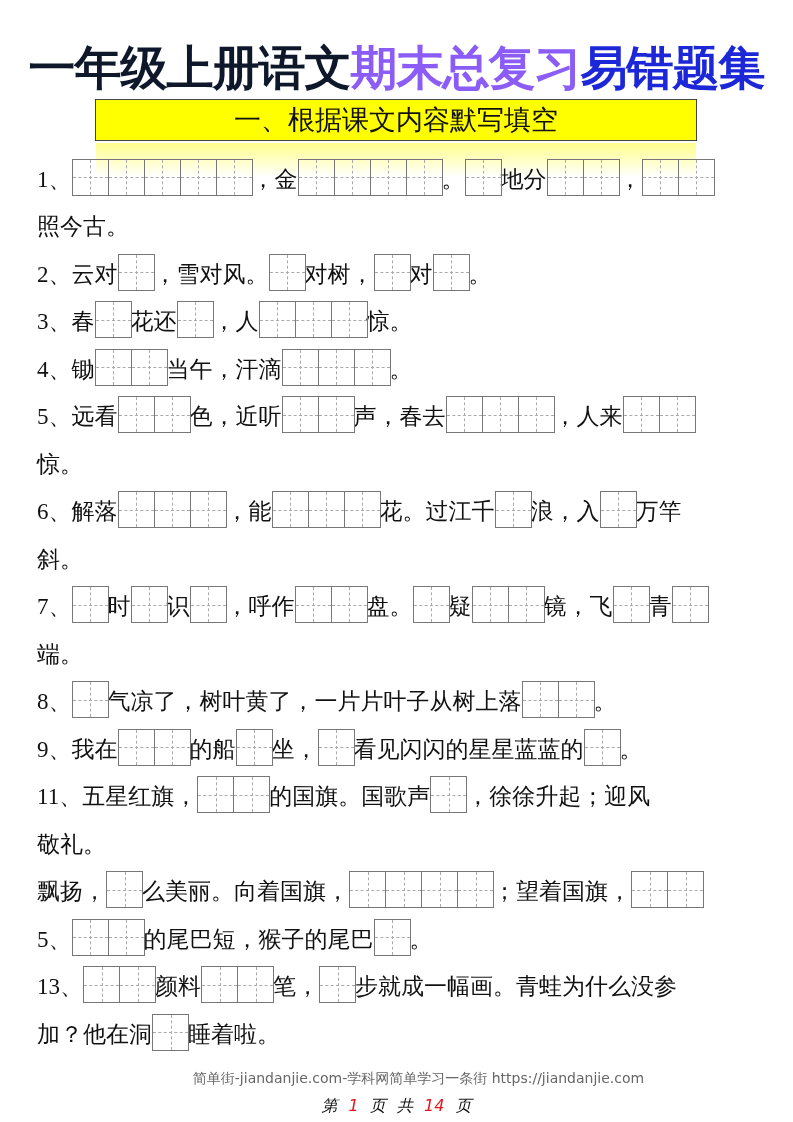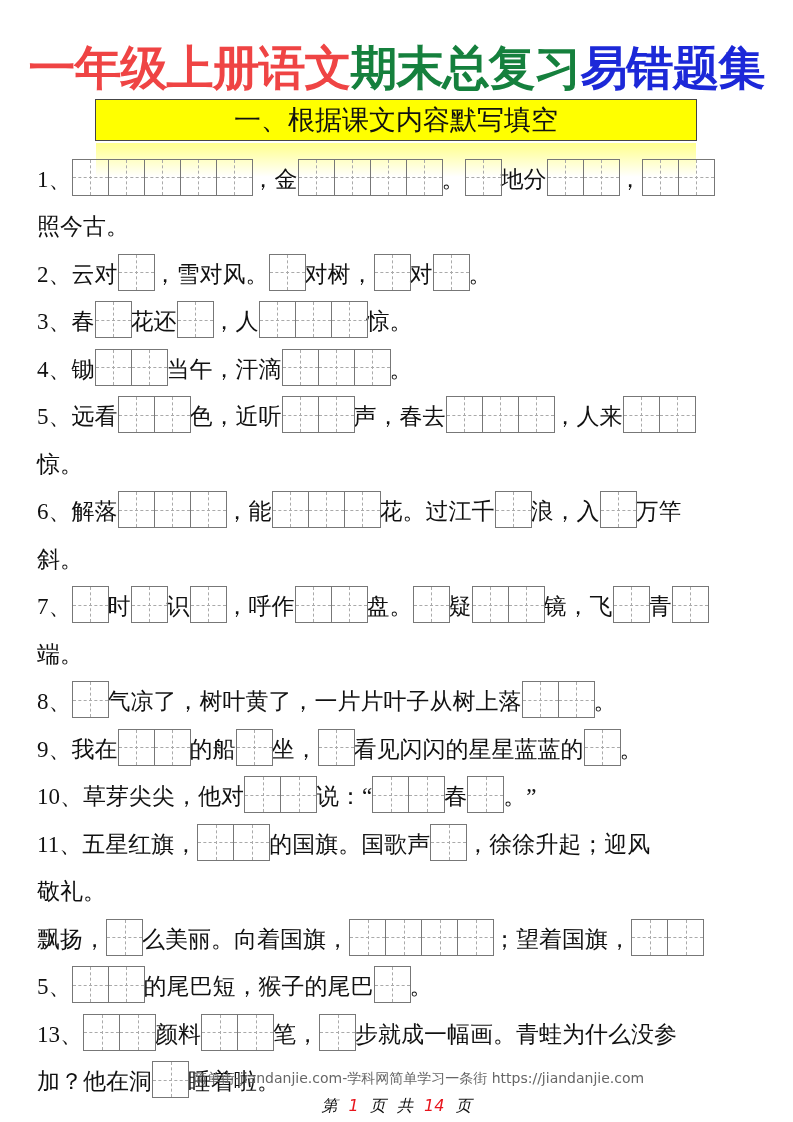--- a/index.html
+++ b/index.html
@@ -6,22 +6,22 @@
   body {
     width: 793px; height: 1122px; background: #ffffff; position: relative; overflow: hidden;
     font-family: "DejaVu Sans", "Liberation Sans", sans-serif;
     color: #111;
   }
   .title {
     position: absolute; left: 0; top: 38px; width: 793px; text-align: center;
     font-size: 47px; font-weight: bold; letter-spacing: -1px; line-height: 60px;
     font-family: "DejaVu Sans", sans-serif;
   }
-  .title .black { color: #ef4444; }
-  .title .red { color: #15803d; }
+  .title .black { color: #0f172a; }
+  .title .red { color: #8b5cf6; }
   .title .blue { color: #1c28d8; margin-top: 28px; }
   .banner {
     position: absolute; left: 95px; top: 99px; width: 602px; height: 42px;
     background: #ffff00; border: 1px solid #444; box-sizing: border-box;
     text-align: center; font-size: 27px; line-height: 40px; color: #111;
   }
   .banner-reflect {
     position: absolute; left: 96px; top: 143px; width: 600px; height: 34px;
     background: linear-gradient(to bottom, rgba(255,255,120,0.85), rgba(255,255,200,0.0));
   }
@@ -173,29 +173,20 @@
     <div class="line"><span class="t">9、</span><span class="t">我在</span><span class="grp">
         <span class="box"></span>
         <span class="box"></span>
       </span><span class="t">的船</span><span class="grp">
         <span class="box"></span>
       </span><span class="t">坐，</span><span class="grp">
         <span class="box"></span>
       </span><span class="t">看见闪闪的星星蓝蓝的</span><span class="grp">
         <span class="box"></span>
       </span><span class="t">。</span></div>
-    <div class="line"><span class="t">10、</span><span class="t">草芽尖尖，他对</span><span class="grp">
-        <span class="box"></span>
-        <span class="box"></span>
-      </span><span class="t">说：“</span><span class="grp">
-        <span class="box"></span>
-        <span class="box"></span>
-      </span><span class="t">春</span><span class="grp">
-        <span class="box"></span>
-      </span><span class="t">。”</span></div>
     <div class="line"><span class="t">11、</span><span class="t">五星红旗，</span><span class="grp">
         <span class="box"></span>
         <span class="box"></span>
       </span><span class="t">的国旗。国歌声</span><span class="grp">
         <span class="box"></span>
       </span><span class="t">，徐徐升起；迎风</span></div>
     <div class="line"><span class="t">敬礼。</span></div>
     <div class="line"><span class="t">飘扬，</span><span class="grp">
         <span class="box"></span>
       </span><span class="t">么美丽。向着国旗，</span><span class="grp">

